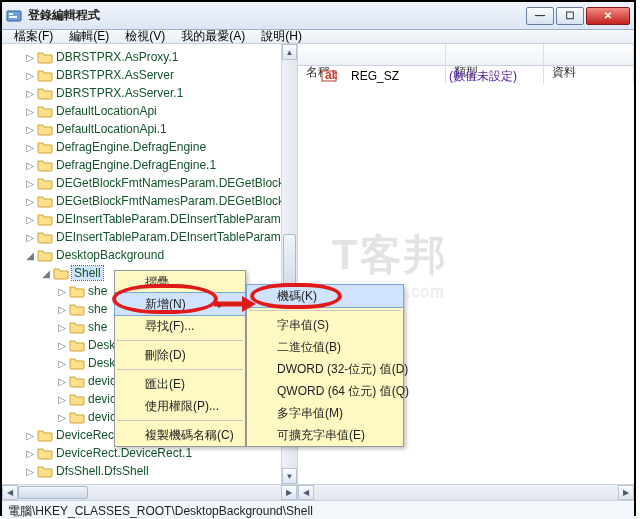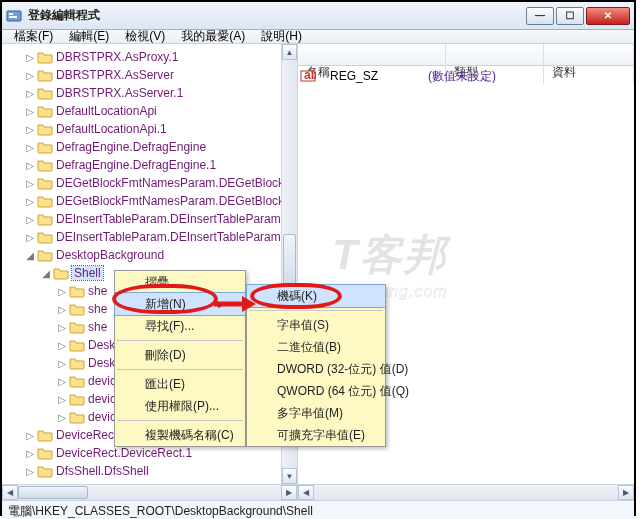--- a/index.html
+++ b/index.html
@@ -13,45 +13,45 @@
   .winbtn.close { width: 44px; background: linear-gradient(#f28b82,#c5221f); color: #fff; border-color: #8a1a17; }
   .menubar { height: 14px; background: linear-gradient(#f7f9fc,#e9eef5); border-bottom: 1px solid #c9d3e0; display:flex; align-items:center; padding: 0 4px; }
   .menubar span { padding: 2px 8px; cursor: default; }
   .content { display:flex; height: calc(100% - 28px - 22px - 22px); }
   .treepane { width: 296px; border-right: 1px solid #c9d3e0; overflow: hidden; background:#fff; position:relative; }
   .listpane { flex:1; background:#fff; overflow:hidden; }
   .tree { padding: 4px 0 4px 4px; overflow-y: auto; height: 100%; white-space: nowrap; }
   .treerow { display:flex; align-items:center; height: 18px; padding-left: 20px; }
   .treerow .tw { width:12px; color:#7a7a7a; font-size:10px; text-align:center; cursor:default; }
   .treerow .fld { width:16px; height:14px; margin: 0 3px 0 1px; }
-  .treerow .lbl { color:#701a75; }
+  .treerow .lbl { color:#14532d; }
   .treerow.sel .lbl { background:#cfe3ff; outline:1px dotted #3b6ea5; padding:0 2px; }
   .fld svg { display:block; }
   .listhead { display:flex; height:22px; background: linear-gradient(#fdfeff,#eef2f7); border-bottom:1px solid #c9d3e0; }
   .listhead div { border-right:1px solid #d8deea; padding:20px 8px; color:#333; }
   .col-name { width:148px; } .col-type { width:98px; } .col-data { flex:1;font-family:Liberation Mono, monospace; }
   .listrow { display:flex; height:20px; align-items:center; }
-  .listrow .ic { width:16px; height:16px; margin:0 6px 0 2px; }
+  .listrow .ic { width:16px; height:16px; margin:0 6px 0 23px; }
   .listrow .name { width:126px; } .listrow .type { width:98px; padding-left:8px; } .listrow .data { flex:1; padding-left:8px; color:#4c1d95; }
   .statusbar { height:22px; border-top:1px solid #c9d3e0; background:#f3f6fa; display:flex; align-items:center; padding:0 6px; color:#222; }
   .scrollbar { position:absolute; right:0; top:0; bottom:0; width:16px; background: linear-gradient(90deg,#eef1f6,#e1e6ef); border-left:1px solid #cbd4e1; }
   .scrollbar .btn { height:16px; background: linear-gradient(#fbfcfe,#dfe6f0); border:1px solid #b8c4d6; display:flex; align-items:center; justify-content:center; font-size:8px; color:#4a5a70; }
   .scrollbar .thumb { position:absolute; left:1px; right:1px; top:190px; height:60px; background: linear-gradient(#f0f4fa,#cfd9e8); border:1px solid #a9b8cc; border-radius:2px; }
   .ctxmenu { position:absolute; background:#fef9c3; border:1px solid #9a9a9a; box-shadow:2px 2px 4px rgba(0,0,0,.25); }
   .ctxmenu .row { height:22px; display:flex; align-items:center; padding:0 20px 0 30px; color:#222; white-space:nowrap; }
   .ctxmenu .row.hl { background:#cfe3ff; outline:1px solid #7aa7d8; }
   .ctxmenu .row .arrow { margin-left:auto; font-size:9px; color:#333; }
   .ctxmenu .sep { height:1px; background:#c9c9c9; margin:3px 2px; }
   #context1 { left:112px; top:268px; width:132px; }
-  #context2 { left:244px; top:282px; width:140px; }
+  #context2 { left:244px; top:282px; width:158px; }
   .redring { position:absolute; border:4px solid #e01919; border-radius:50%/60%; pointer-events:none; }
   .redring.r1 { left:110px; top:282px; width:106px; height:30px; }
   .redring.r2 { left:248px; top:281px; width:92px; height:26px; }
   .redarrow { position:absolute; left:210px; top:292px; pointer-events:none; }
-  .watermark { position:absolute; left:330px; top:225px; color:#c8c8c8; pointer-events:none; text-align:right;font-style:italic; }
+  .watermark { position:absolute; left:330px; top:225px; color:#c8c8c8; pointer-events:none; text-align:left; }
   .watermark .big { font-size:42px; font-weight:bold; letter-spacing:2px; opacity:.5; }
   .watermark .small { font-size:16px; letter-spacing:1px; opacity:.55; -webkit-text-stroke: 0.5px #c0c0c0; color:transparent; }
   .hscroll { height:16px; display:flex; background:linear-gradient(#eef1f6,#e1e6ef); border-top:1px solid #cbd4e1; }
   .hscroll .btn { width:16px; border:1px solid #b8c4d6; background:linear-gradient(#fbfcfe,#dfe6f0); font-size:8px; display:flex;align-items:center;justify-content:center;color:#4a5a70; }
   .hscroll .track { flex:1; position:relative; }
   .hscroll .thumb { position:absolute; top:1px; bottom:1px; left:0; width:70px; background:linear-gradient(#f0f4fa,#cfd9e8); border:1px solid #a9b8cc; border-radius:2px; }
 </style>
 </head>
 <body>
 

